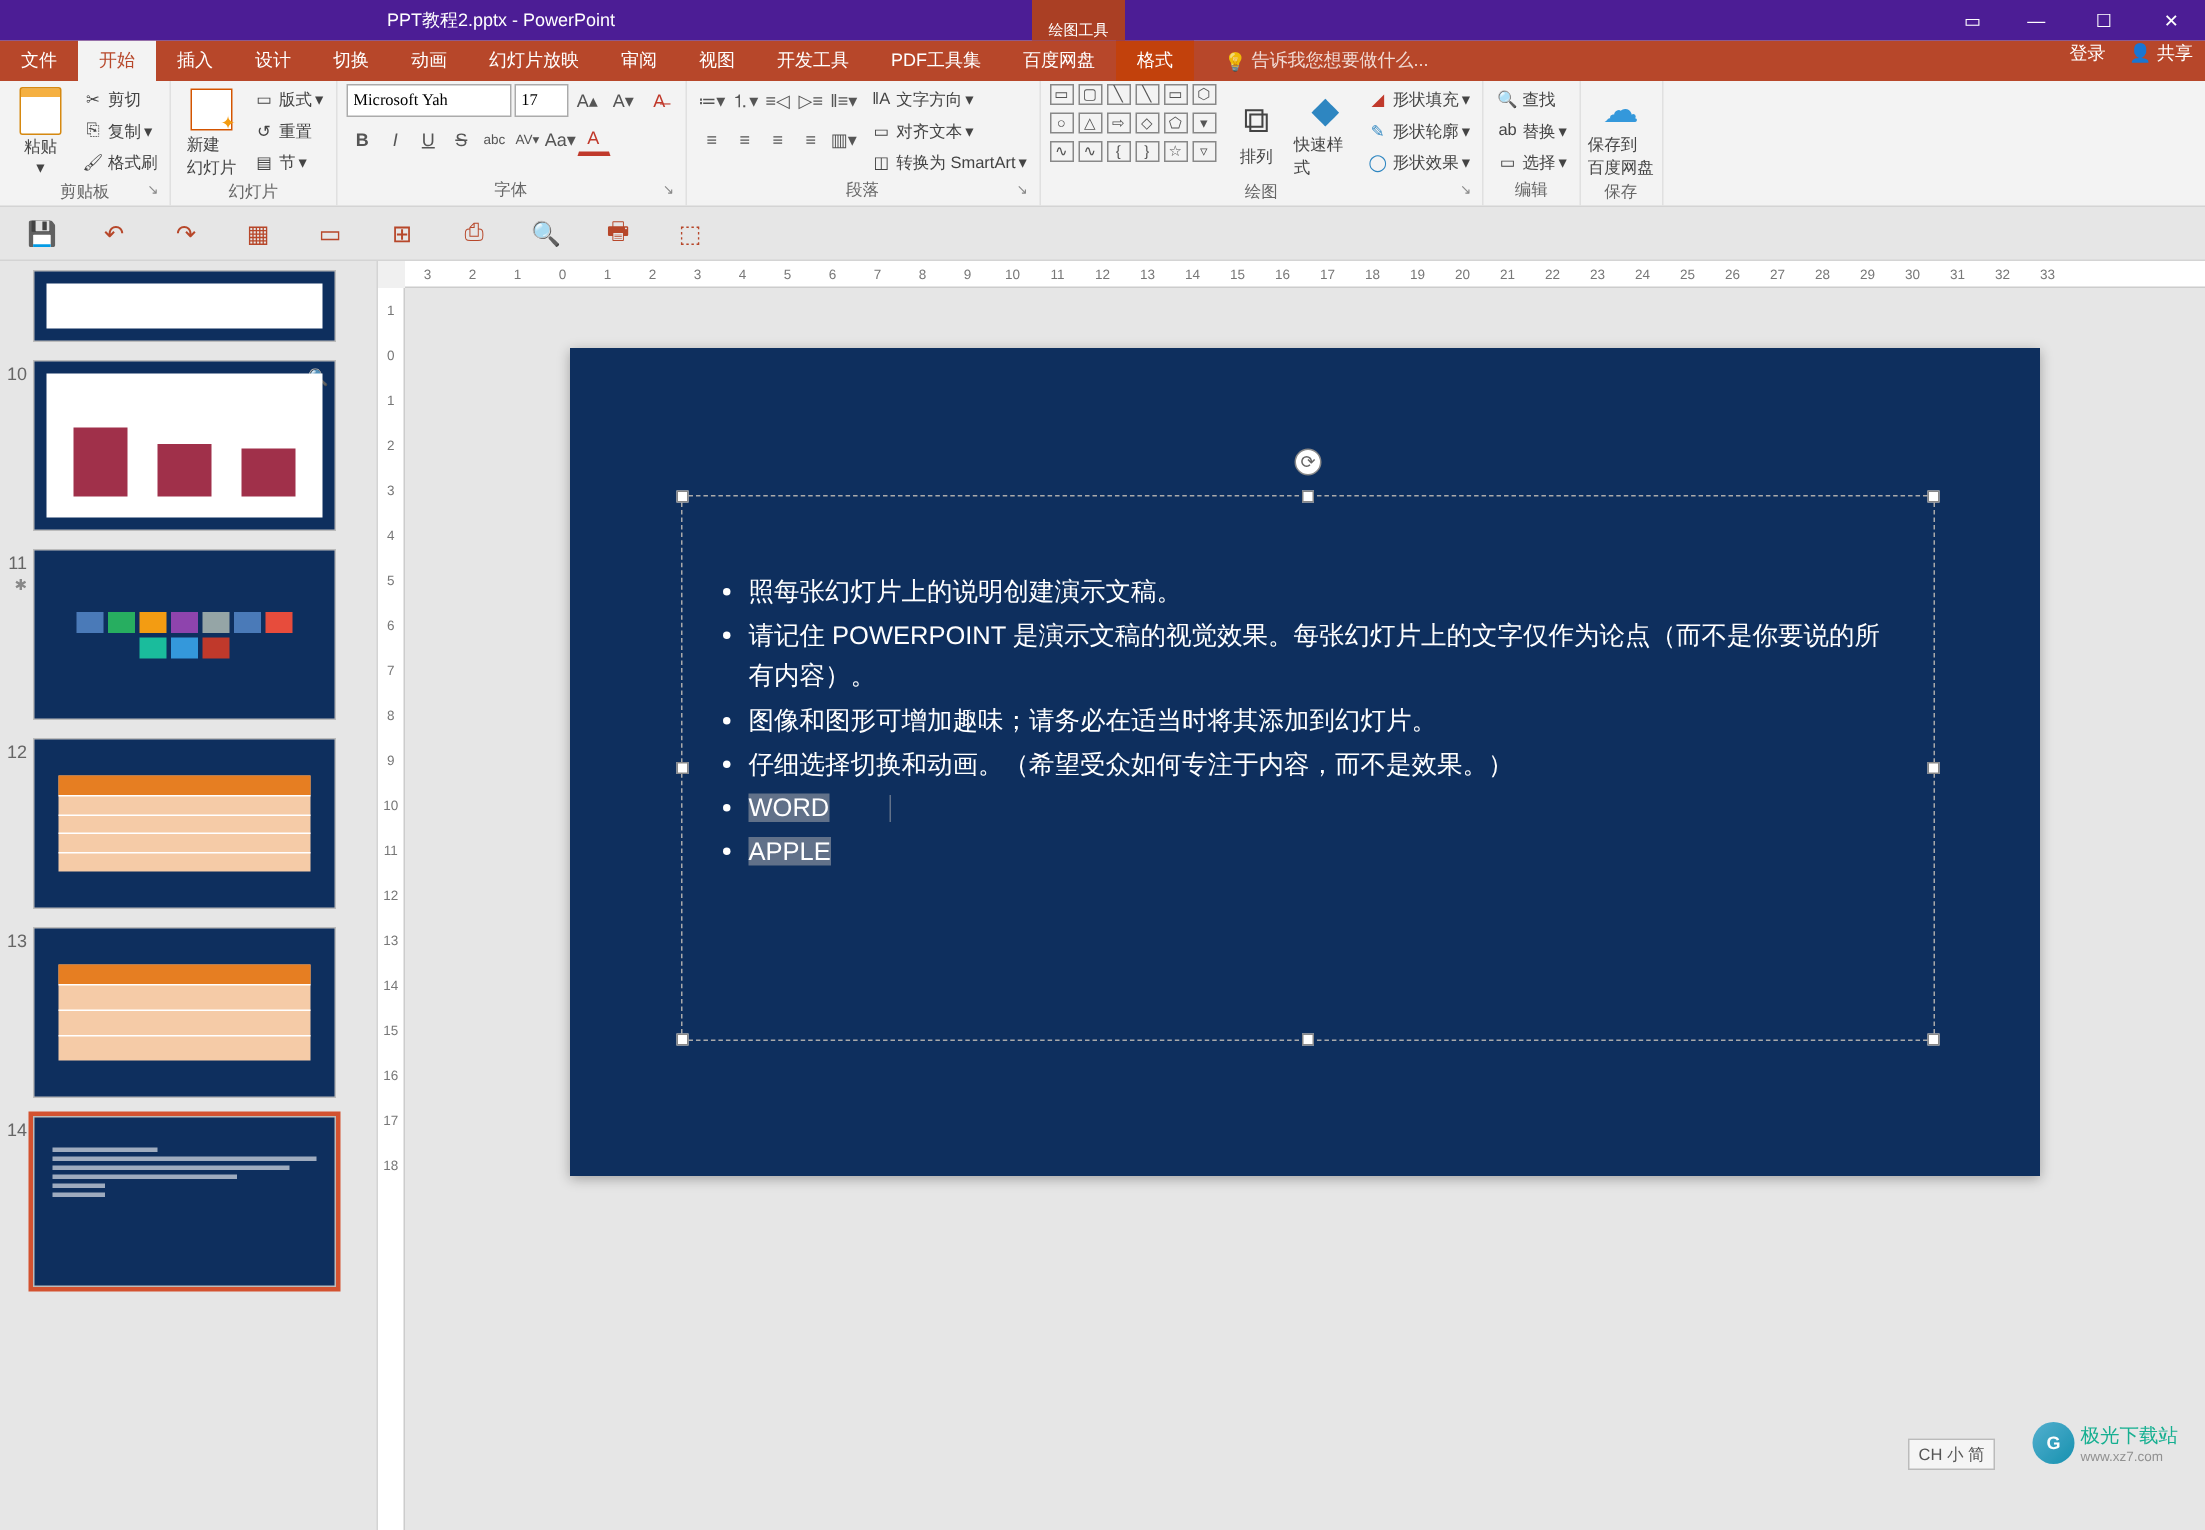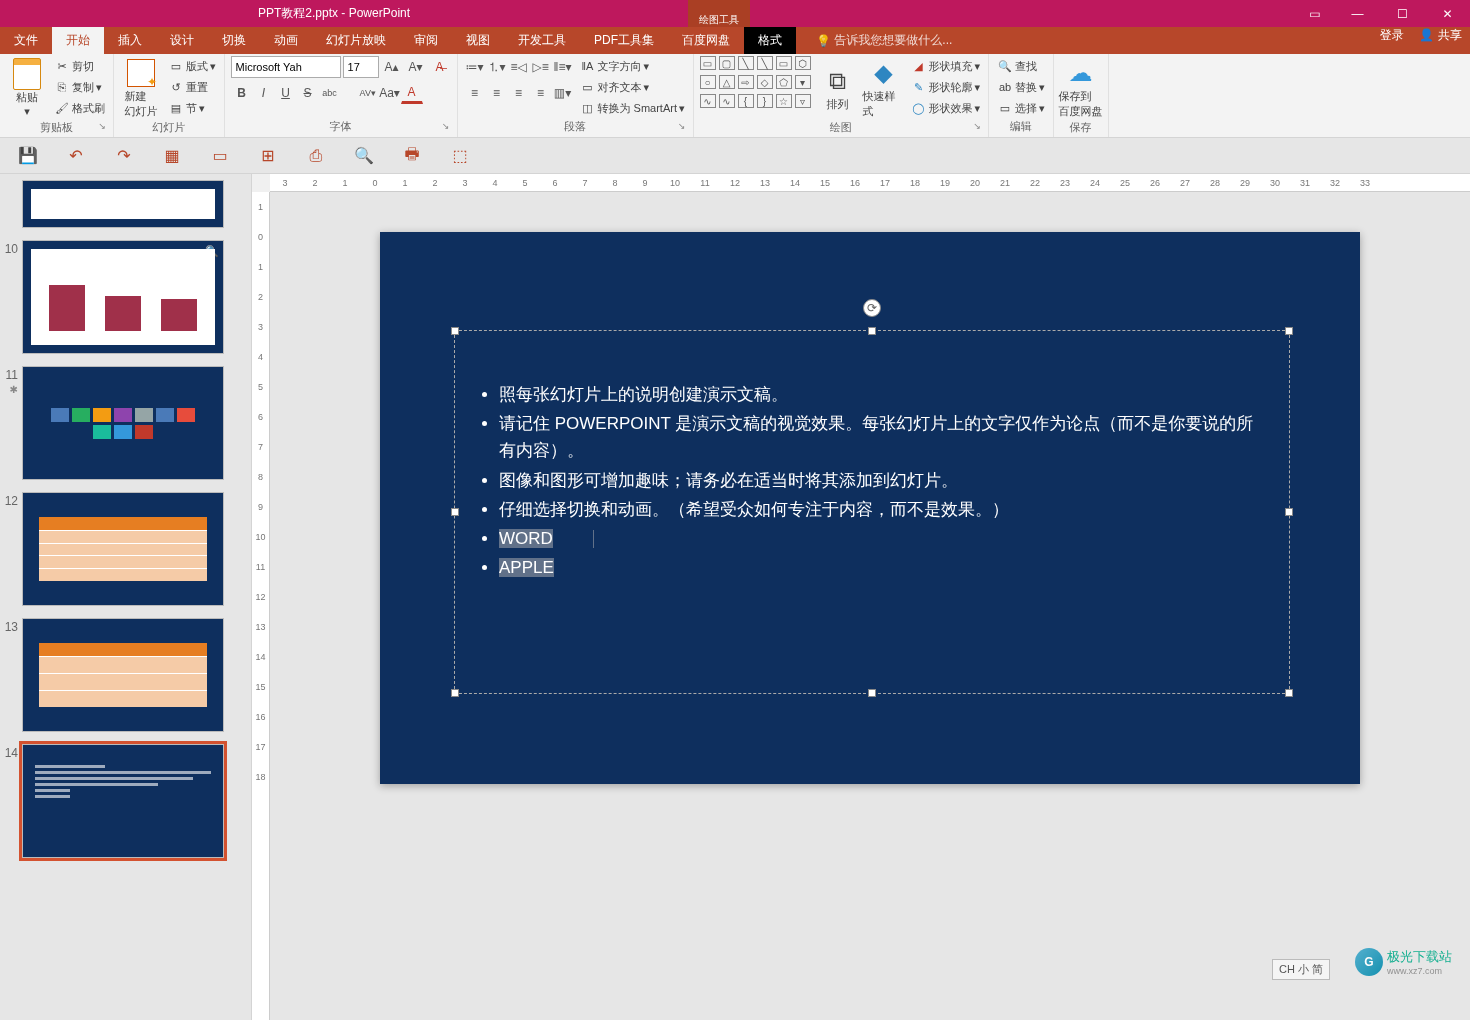--- a/index.html
+++ b/index.html
@@ -1,48 +1,48 @@
 <!DOCTYPE html>
 <html><head>
 <meta charset="utf-8">
 <style>
 * { margin: 0; padding: 0; box-sizing: border-box; font-family: "Microsoft YaHei", "Segoe UI", sans-serif; }
 body { background: #e6e6e6; width: 1470px; height: 1020px; overflow: hidden; font-size: 12px; }
 
 
-.titlebar { height: 27px; background: #be185d; display: flex; align-items: center; color: #fff; position: relative; }
+.titlebar { height: 27px; background: #4c1d95; display: flex; align-items: center; color: #fff; position: relative; }
 .titlebar .file-title { position: absolute; left: 258px; font-size: 12px; }
 .titlebar .context-tab { position: absolute; left: 688px; width: 62px; height: 27px; background: #aa3f24; display: flex; flex-direction: column; align-items: center; justify-content: flex-end; font-size: 10px; }
 .titlebar .win-controls { position: absolute; right: 0; display: flex; }
 .titlebar .win-btn { width: 45px; height: 27px; display: flex; align-items: center; justify-content: center; cursor: pointer; }
 .titlebar .ribbon-display { position: absolute; right: 140px; width: 30px; height: 27px; display: flex; align-items: center; justify-content: center; }
 
 
 .menubar { height: 27px; background: #b7472a; display: flex; align-items: stretch; color: #fff; }
 .menubar .tab { padding: 0 14px; display: flex; align-items: center; font-size: 12px; cursor: pointer; }
 .menubar .tab.active { background: #f3f3f3; color: #b7472a; }
-.menubar .tab.context { background: #000000; }
+.menubar .tab.context { background: #c2410c; }
 .menubar .tell-me { margin-left: 20px; display: flex; align-items: center; opacity: 0.8; font-size: 12px; }
 .menubar .right-controls { margin-left: auto; display: flex; align-items: flex-start; padding-right: 8px; gap: 16px; }
 
 
 .ribbon { height: 84px; background: #f3f3f3; border-bottom: 1px solid #d4d4d4; display: flex; }
 .ribbon-group { border-right: 1px solid #e0e0e0; padding: 2px 6px; display: flex; flex-direction: column; position: relative; }
 .ribbon-group-content { flex: 1; display: flex; align-items: flex-start; gap: 4px; }
 .ribbon-group-label { height: 16px; text-align: center; font-size: 11px; color: #666; position: relative; }
 .ribbon-group-label .dialog-launcher { position: absolute; right: -2px; bottom: 0; width: 14px; height: 14px; font-size: 9px; color: #888; }
 
 .big-btn { display: flex; flex-direction: column; align-items: center; justify-content: center; width: 42px; height: 64px; cursor: pointer; font-size: 11px; color: #444; }
 .big-btn .icon { width: 32px; height: 32px; display: flex; align-items: center; justify-content: center; font-size: 24px; }
 .small-row { display: flex; align-items: center; height: 20px; gap: 2px; font-size: 11px; color: #444; cursor: pointer; padding: 0 2px; }
 .small-row .mini-icon { width: 16px; height: 16px; display: flex; align-items: center; justify-content: center; }
 .vstack { display: flex; flex-direction: column; gap: 1px; }
 
 .font-box { display: flex; gap: 2px; }
-.font-box select, .font-box input { height: 22px; border: 1px solid #ababab; font-size: 11px; padding: 0 4px; background: #fff; }
+.font-box select, .font-box input { height: 22px; border: 1px solid #ababab; font-size: 11px; padding: 0 4px; background: #fff; font-family: Liberation Serif, serif; }
 .icon-btn { width: 22px; height: 22px; display: flex; align-items: center; justify-content: center; cursor: pointer; color: #555; border: 1px solid transparent; }
 .icon-row { display: flex; gap: 0; }
 
 .shape-gallery { display: grid; grid-template-columns: repeat(6, 18px); grid-template-rows: repeat(3, 18px); gap: 1px; }
 .shape-gallery .sh { border: 1px solid #888; width: 16px; height: 14px; font-size: 10px; display: flex; align-items: center; justify-content: center; color: #555; }
 
 
 .qat { height: 36px; background: #e6e6e6; border-bottom: 1px solid #d4d4d4; display: flex; align-items: center; gap: 24px; padding: 0 16px; }
 .qat .qbtn { width: 24px; height: 24px; display: flex; align-items: center; justify-content: center; color: #b7472a; cursor: pointer; font-size: 16px; }
 
@@ -221,21 +221,21 @@
           </div>
         <div class="icon-btn" style="text-decoration:underline;">
             <span>U</span>
           </div>
         <div class="icon-btn" style="text-decoration:line-through;">
             <span>S</span>
           </div>
         <div class="icon-btn" style="font-size:9px;text-align:right;">
             <span>abc</span>
           </div>
-        <div class="icon-btn" style="font-size:9px;margin-left:16px;"><span>AV</span>▾</div>
+        <div class="icon-btn" style="font-size:9px;"><span>AV</span>▾</div>
         <div class="icon-btn"><span>Aa</span>▾</div>
         <div class="icon-btn" style="color:#c0392b;border-bottom:3px solid #c0392b;">
             <span>A</span>
           </div>
       </div>
     </div>
     <div class="ribbon-group-label"><span>字体</span><span class="dialog-launcher">↘</span></div>
   </div>
 
   <div class="ribbon-group">

